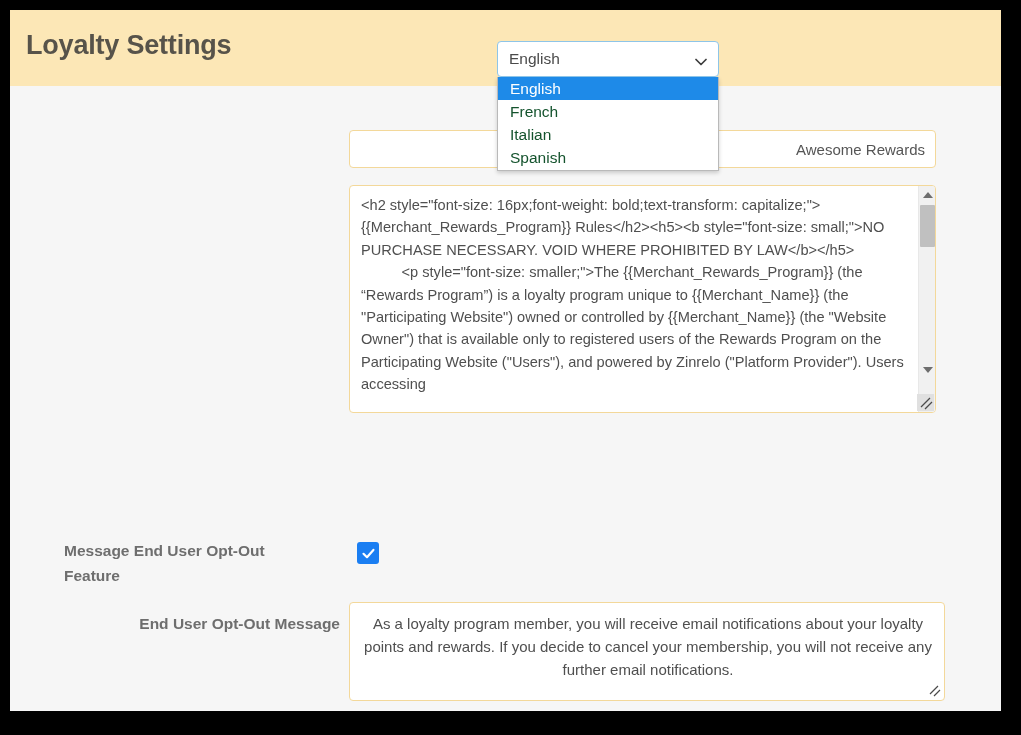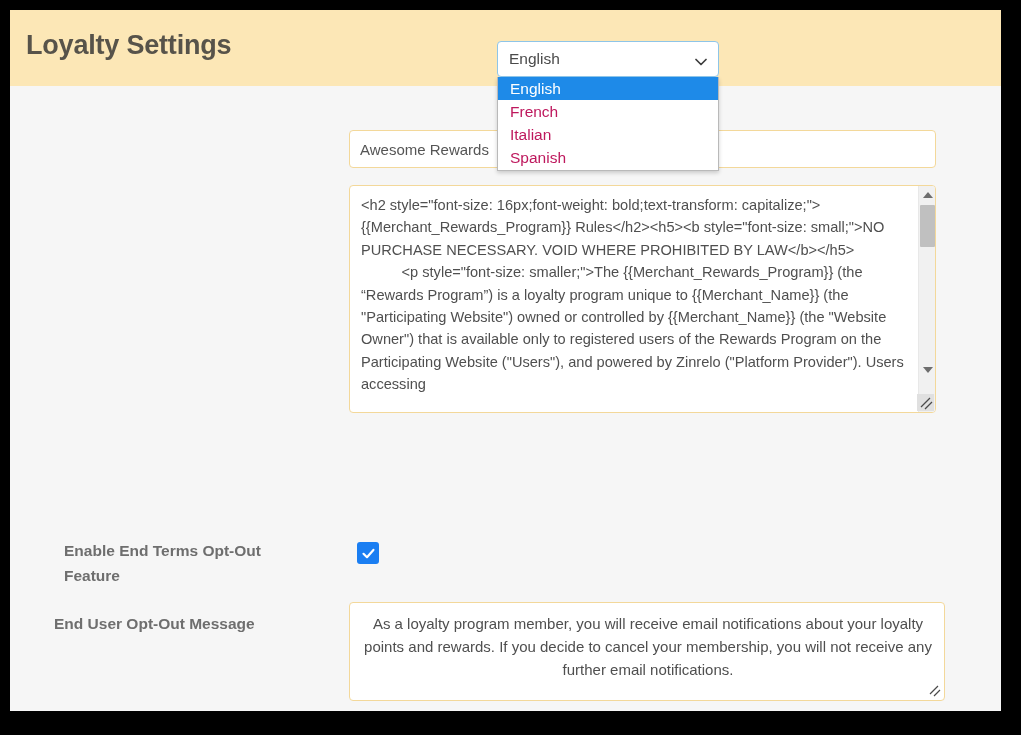--- a/index.html
+++ b/index.html
@@ -57,20 +57,21 @@
   .text-input {
     position: absolute;
     background: #ffffff;
     border: 1px solid #f3d89a;
     border-radius: 4px;
     font-family: "Liberation Sans", sans-serif;
     font-size: 15px;
     color: #555555;
     padding: 6px 10px;
     outline: none;
+    text-align: right;
   }
 
   
   .ta-wrap {
     position: absolute;
     background: #ffffff;
     border: 1px solid #f3d89a;
     border-radius: 4px;
     overflow: hidden;
   }
@@ -156,21 +157,21 @@
     border-top: none;
     z-index: 29;
     box-shadow: 0 2px 4px rgba(0,0,0,0.18);
     padding-bottom: 1px;
   }
   .lang-option {
     height: 23px;
     line-height: 23px;
     padding-left: 12px;
     font-size: 15.5px;
-    color: #be185d;
+    color: #14532d;
   }
   .lang-option.selected {
     background: #1e8ae8;
     color: #ffffff;
   }
 
   
   .checkbox {
     position: absolute;
     width: 22px; height: 22px;
@@ -226,31 +227,31 @@
         <svg width="17" height="17" viewBox="0 0 17 17">
           <path d="M13 4 L4 13 M15 8 L8 15" stroke="#4a4a4a" stroke-width="1.3" fill="none"></path>
         </svg>
       </div>
     </div>
   </div>
 
 
   <div class="form-area" id="form-2">
 
-    <div class="field-label" style="left:54px; top:40px; width:215px;">Enable End Terms Opt-Out Feature</div>
+    <div class="field-label" style="left:54px; top:40px; width:215px;">Message End User Opt-Out Feature</div>
 
     <div class="checkbox" style="left:347px; top:44px;">
       <span>
         <svg width="15" height="15" viewBox="0 0 15 15">
           <path d="M2.5 7.8 L6 11.2 L12.4 3.9" fill="none" stroke="#ffffff" stroke-width="2.2" stroke-linecap="round" stroke-linejoin="round"></path>
         </svg>
       </span>
     </div>
 
-    <div class="field-label" style="left:44px; top:113px; width:260px;">End User Opt-Out Message</div>
+    <div class="field-label" style="left:70px; top:113px; width:260px;text-align:right;">End User Opt-Out Message</div>
 
     <div class="ta-wrap" style="left:339px; top:104px; width:596px; height:99px;text-align:center;">
       <div class="ta-text" style="width:596px; font-size:15px; line-height:23px; padding-top:9px;">As a loyalty program member, you will receive email notifications about your loyalty points and rewards. If you decide to cancel your membership, you will not receive any further email notifications.</div>
       <div class="resize-grip-plain">
         <svg width="14" height="14" viewBox="0 0 14 14">
           <path d="M11 3 L3 11 M13 7 L7 13" stroke="#4a4a4a" stroke-width="1.2" fill="none"></path>
         </svg>
       </div>
     </div>
   </div>

